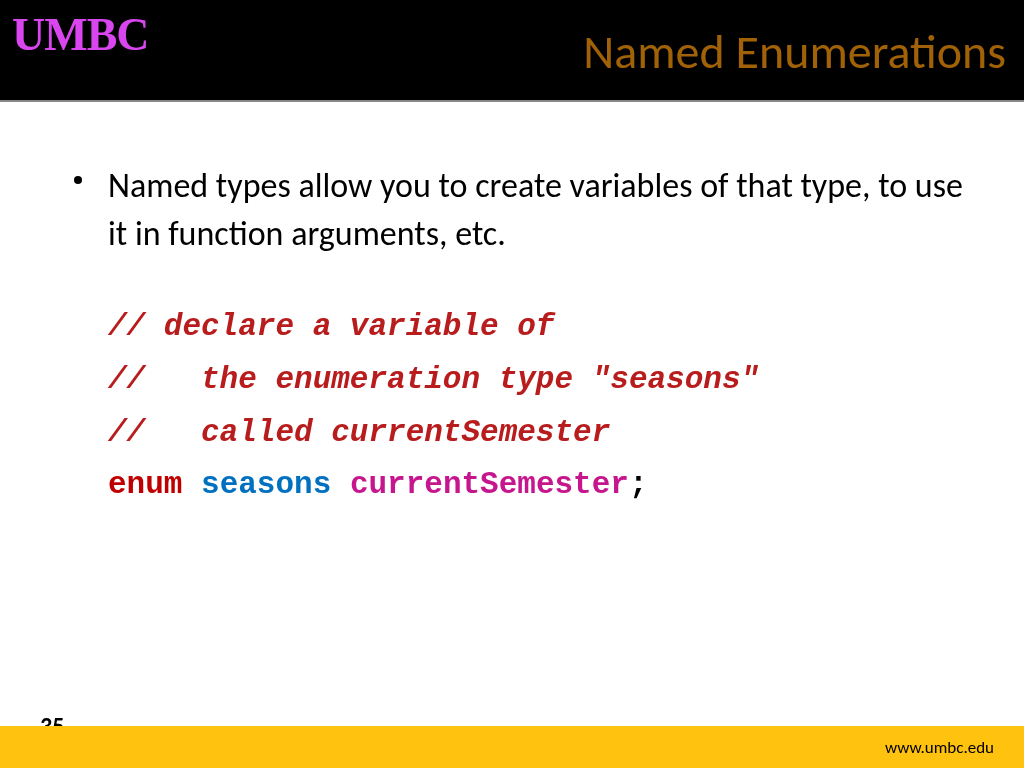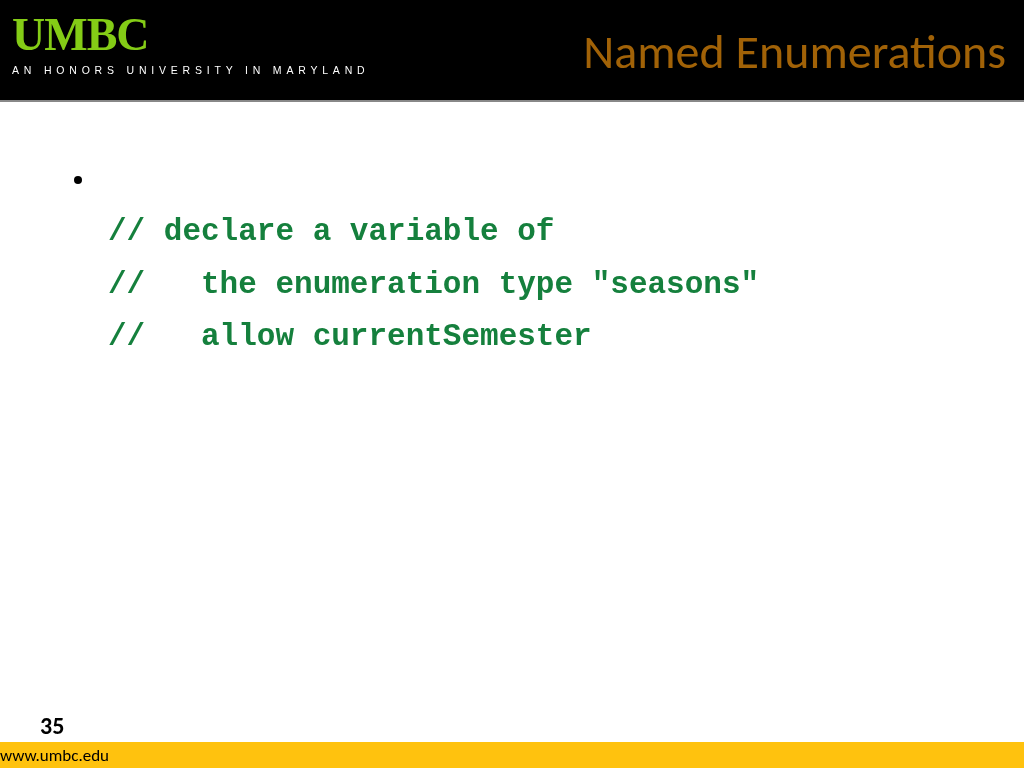--- a/index.html
+++ b/index.html
@@ -20,21 +20,21 @@
     }
     .logo-block {
       position: absolute;
       left: 12px;
       top: 12px;
     }
     .logo-text {
       font-family: Georgia, 'Times New Roman', serif;
       font-size: 46px;
       font-weight: bold;
-      color: #84cc16;
+      color: #d946ef;
       letter-spacing: -1px;
       line-height: 1;
     }
     .logo-tagline {
       color: #ffffff;
       font-size: 10.5px;
       letter-spacing: 4.8px;
       margin-top: 6px;
       font-family: Arial, sans-serif;
     }
@@ -68,35 +68,35 @@
     }
     .code-block {
       font-family: 'Courier New', Courier, monospace;
       font-weight: bold;
       font-size: 31px;
       padding-left: 48px;
       margin-top: 44px;
       line-height: 1.7;
     }
     .code-line { white-space: pre; }
-    .comment { color: #15803d; }
+    .comment { color: #b91c1c; font-style: italic; }
     .keyword { color: #c00000; }
     .type    { color: #0070c0; }
     .ident   { color: #c6168d; }
     .plain   { color: #000000; }
     .footer {
       position: absolute;
       bottom: 0;
       left: 0;
       width: 100%;
-      height: 26px;
+      height: 42px;
       background: #ffc20e;
       display: flex;
       align-items: center;
-      justify-content: flex-start;
+      justify-content: flex-end;
       padding-right: 30px;
     }
     .footer-url {
       color: #000;
       font-size: 17px;
     }
     .page-num {
       position: absolute;
       bottom: 28px;
       left: 40px;
@@ -104,34 +104,35 @@
       font-weight: bold;
       color: #000;
     }
   </style>
 </head>
 <body>
 
 <div class="header">
   <div class="logo-block">
     <div class="logo-text">UMBC</div>
-    <div class="logo-tagline">AN HONORS UNIVERSITY IN MARYLAND</div>
   </div>
   <div class="slide-title">Named Enumerations</div>
 </div>
 
 <div class="content">
   <div class="bullet-line">
     <span class="bullet-dot"></span>
+    <span>Named types allow you to create variables of that type, to use it in function arguments, etc.</span>
   </div>
 
   <div class="code-block">
     <div class="code-line comment">// declare a variable of</div>
     <div class="code-line comment">//   the enumeration type "seasons"</div>
-    <div class="code-line comment">//   allow currentSemester</div>
+    <div class="code-line comment">//   called currentSemester</div>
+    <div class="code-line"><span class="keyword">enum</span> <span class="type">seasons</span> <span class="ident">currentSemester</span><span class="plain">;</span></div>
   </div>
 </div>
 
 <div class="page-num">35</div>
 
 <div class="footer">
   <span class="footer-url">www.umbc.edu</span>
 </div>
 
 </body></html>

